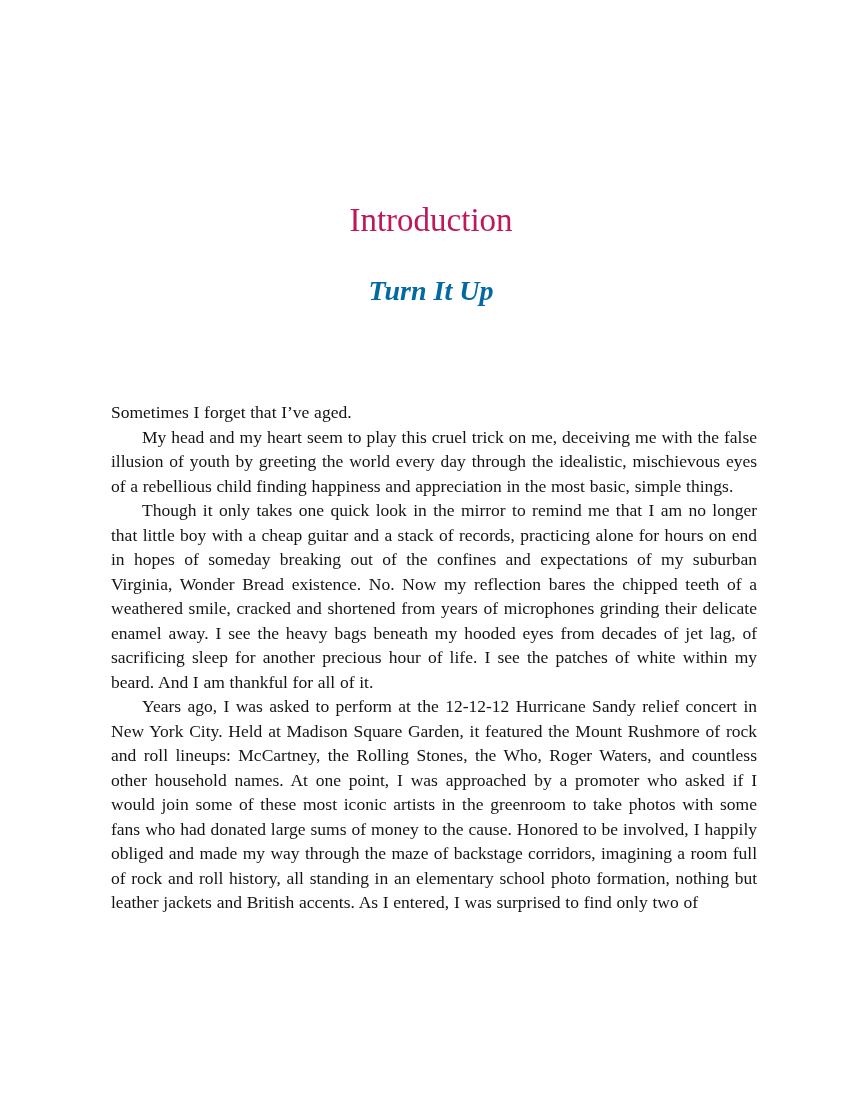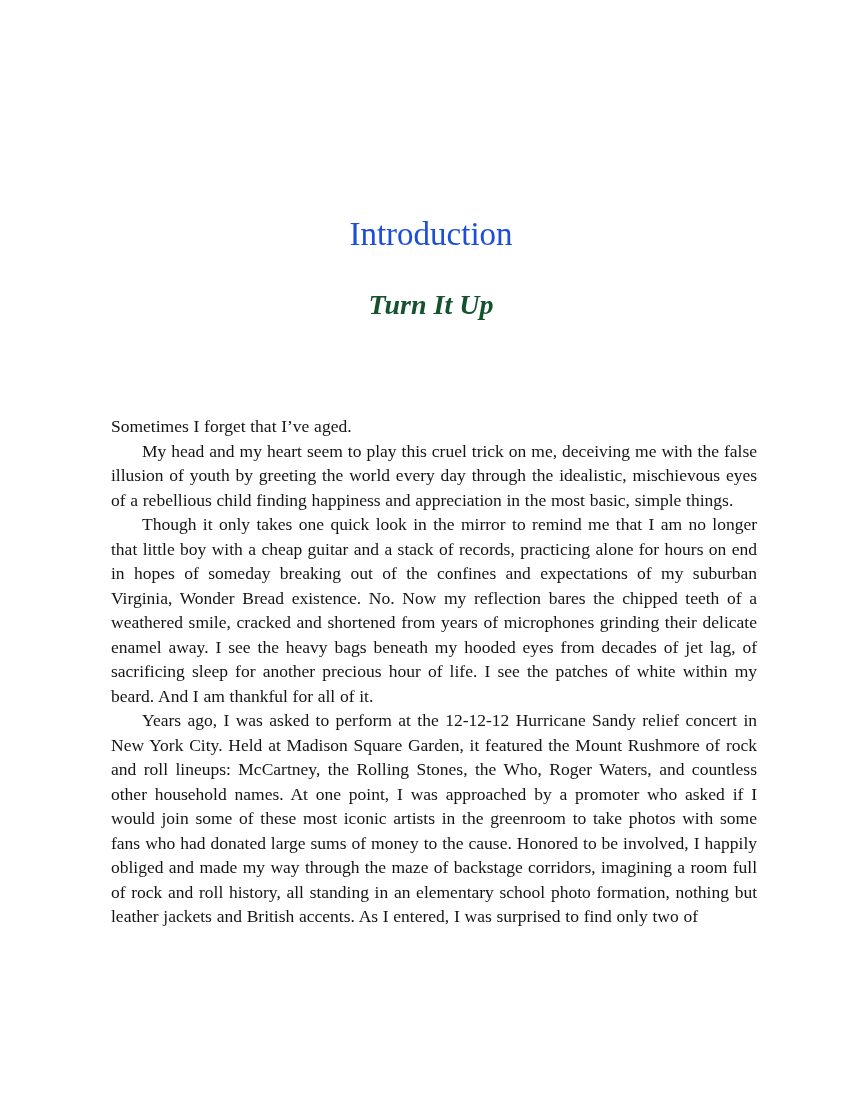--- a/index.html
+++ b/index.html
@@ -11,37 +11,37 @@
     position: relative;
     width: 862px;
     height: 1120px;
     background: #ffffff;
     overflow: hidden;
     font-family: "Liberation Serif", serif;
     box-sizing: border-box;
     padding-top: 200px;
   }
   .chapter-title {
-    margin: 14px;
+    margin: 0;
     text-align: center;
     font-family: "Liberation Serif", serif;
     font-weight: normal;
     font-size: 33px;
     line-height: 40px;
-    color: #1d4ed8;
+    color: #be185d;
   }
   .chapter-subtitle {
     margin: 34px 0 0 0;
     text-align: center;
     font-family: "Liberation Serif", serif;
     font-weight: bold;
     font-style: italic;
     font-size: 28px;
     line-height: 34px;
-    color: #14532d;
+    color: #0369a1;
   }
   .content {
     margin-top: 92px;
     padding: 0 105px;
     margin-left: 6px;
   }
   .content p {
     margin: 0;
     text-align: justify;
     font-size: 17.5px;

